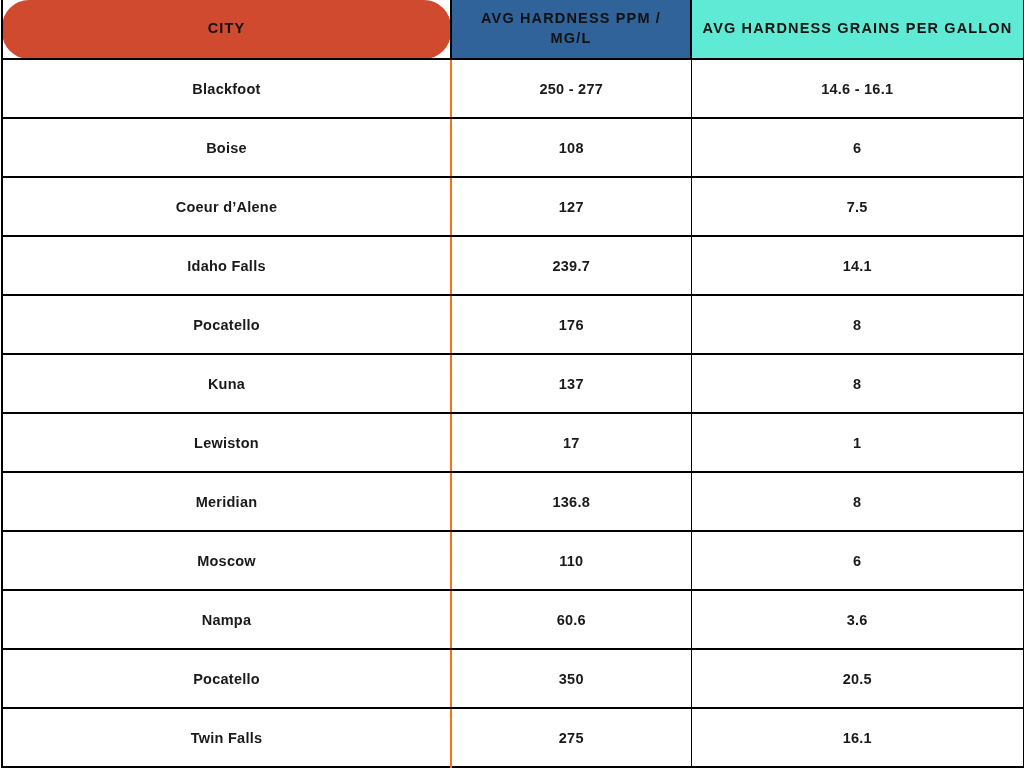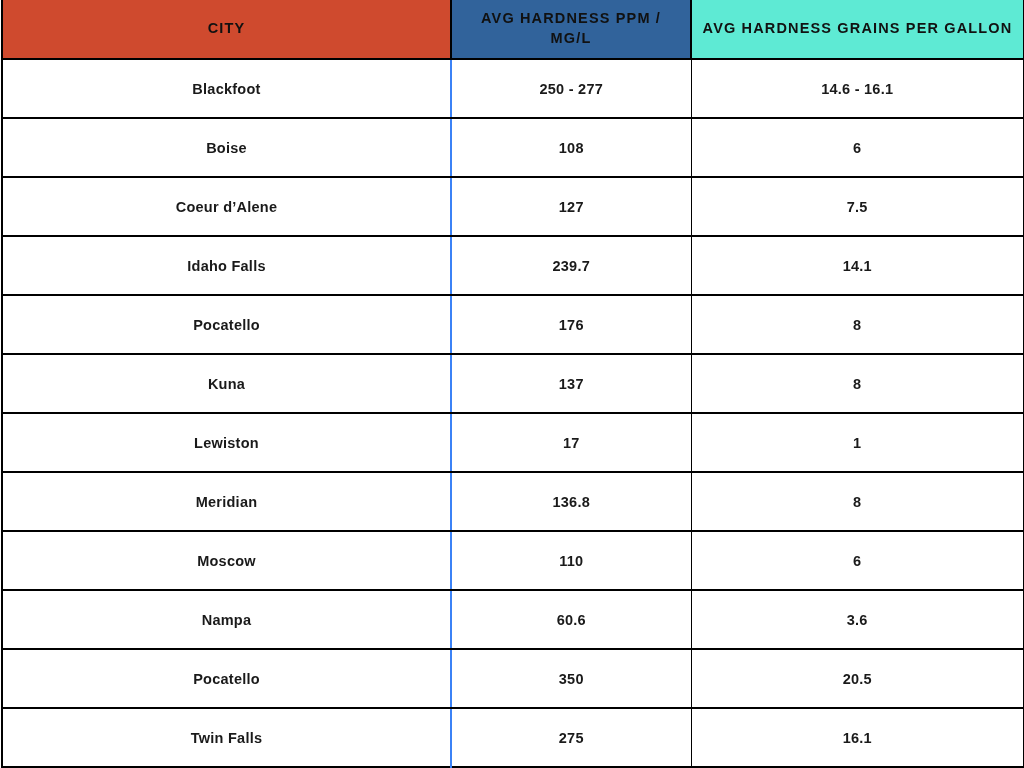--- a/index.html
+++ b/index.html
@@ -46,20 +46,21 @@
     letter-spacing: 1.15px;
     line-height: 1.35;
     text-transform: uppercase;
     border-bottom: 2px solid #000000;
     box-sizing: border-box;
   }
 
   thead th.hdr-city {
     background: #CF4A2E;
     border-right: 2px solid #000000;
+    border-radius: 27px;
   }
 
   thead th.hdr-ppm {
     background: #31639B;
     border-right: 2px solid #000000;
     margin-left: 48px;
   }
 
   thead th.hdr-grains {
     background: #31639B;
@@ -73,21 +74,21 @@
     background: #ffffff;
     color: #1a1a1a;
     font-weight: 700;
     font-size: 14.5px;
     letter-spacing: 0.25px;
     border-bottom: 2px solid #000000;
     box-sizing: border-box;
   }
 
   tbody td.cell-city {
-    border-right: 2px solid #3b82f6;
+    border-right: 2px solid #f97316;
   }
 
   tbody td.cell-ppm {
     border-right: 1px solid #000000;
   }
 
   tbody tr:last-child td {
     border-bottom: none;
   }
 </style>

